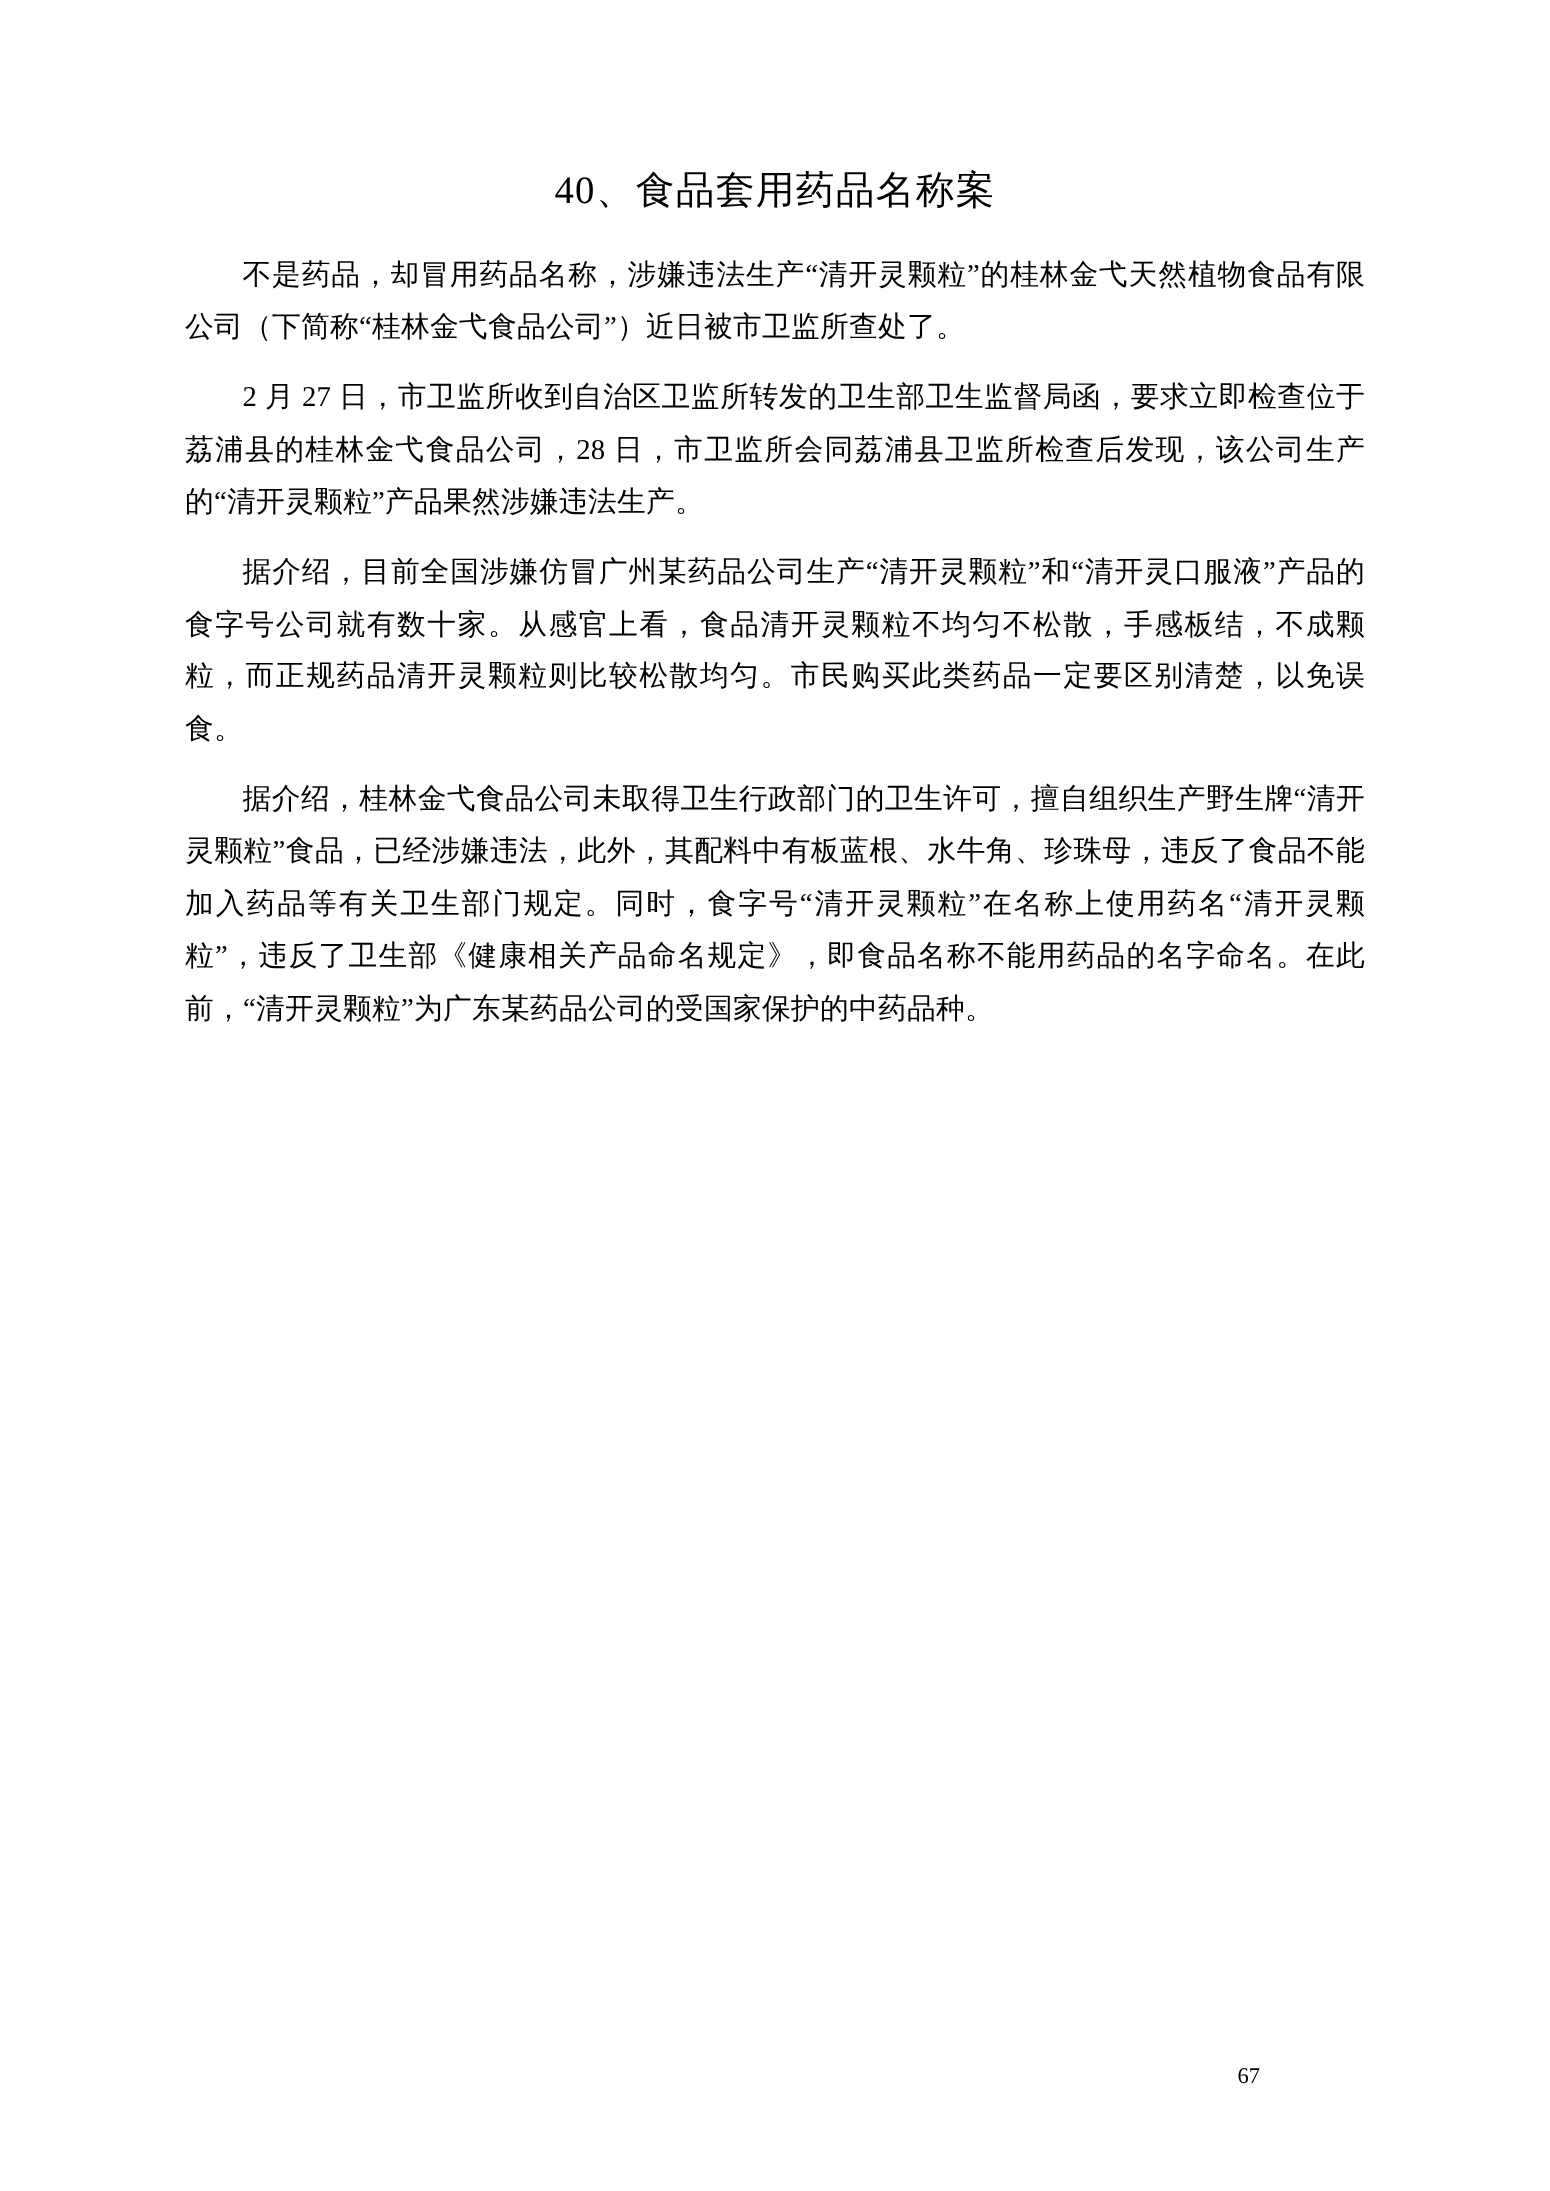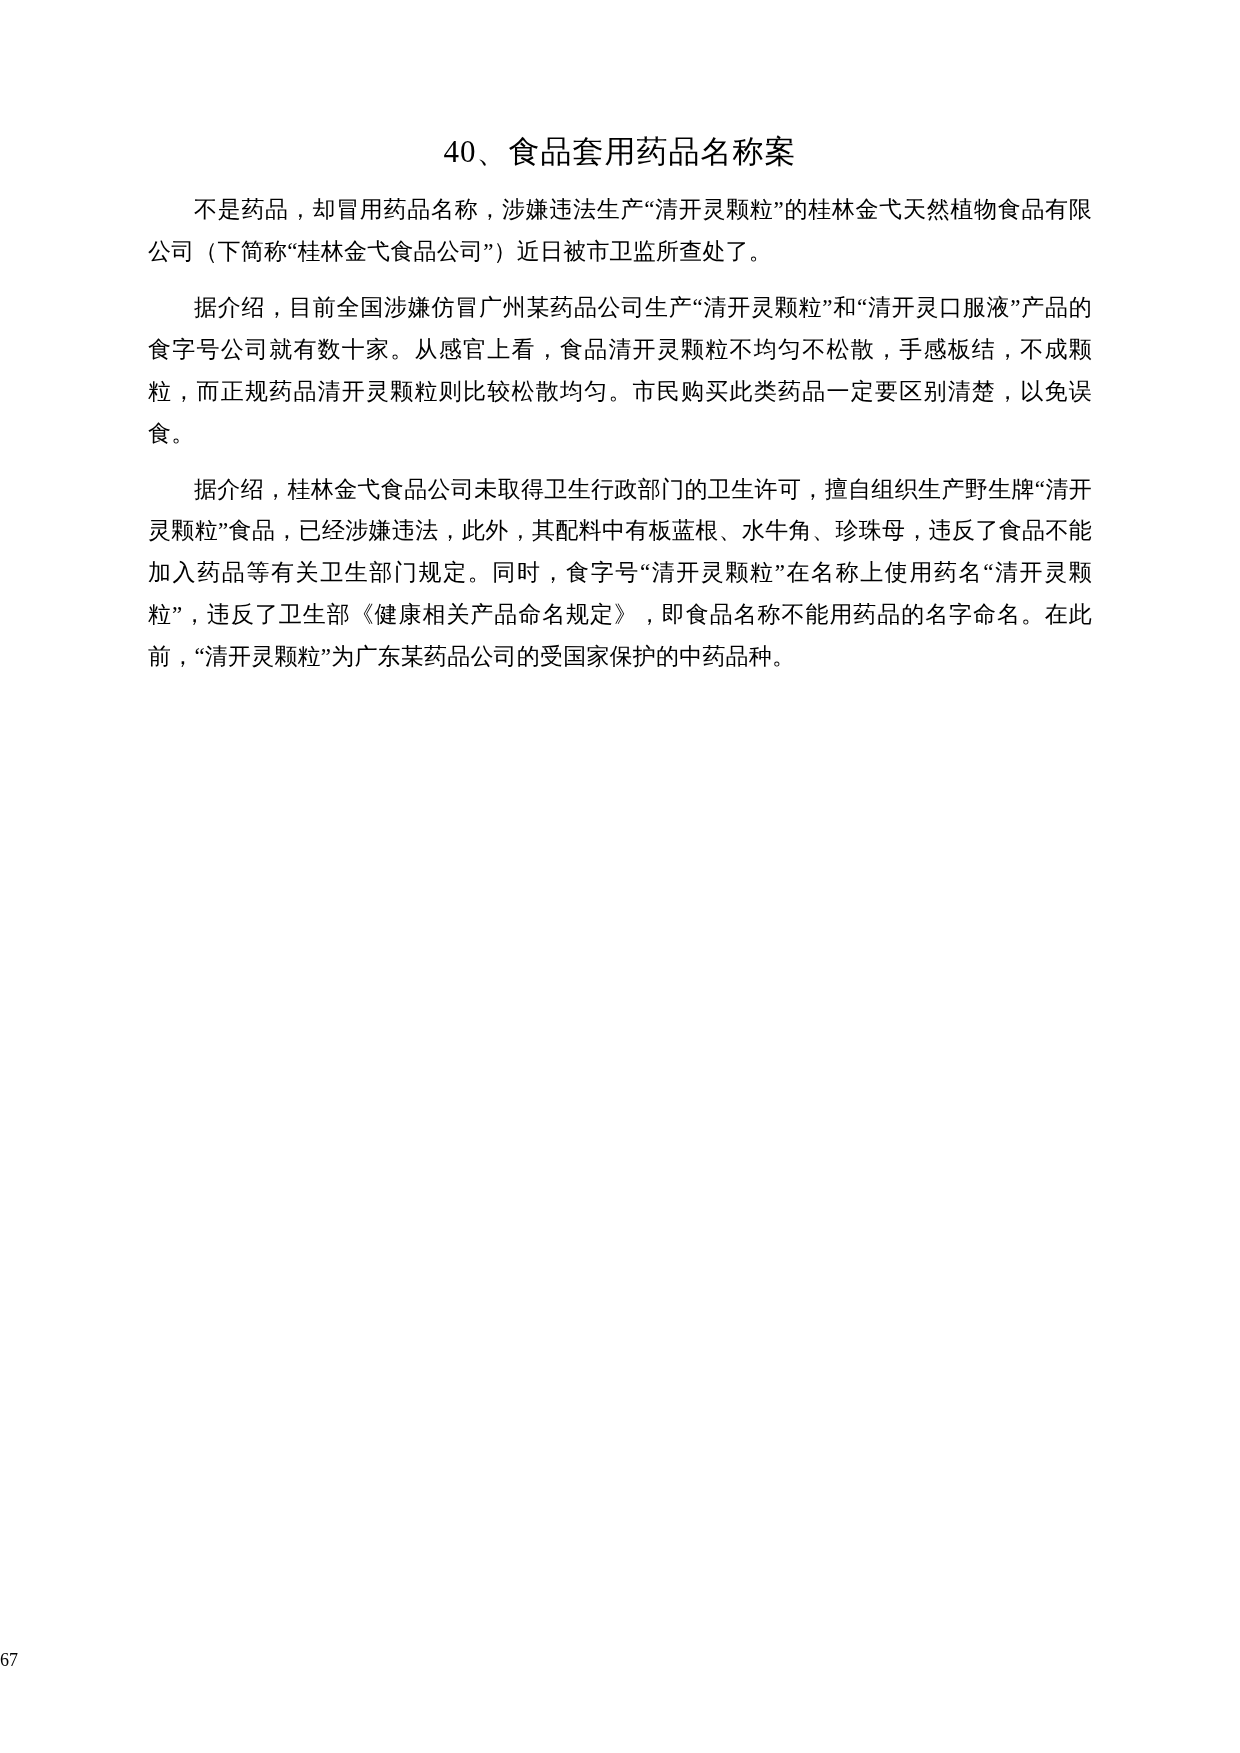--- a/index.html
+++ b/index.html
@@ -19,52 +19,53 @@
     box-sizing: border-box;
     width: 1240px;
     height: 1753px;
     padding: 130px 148px 0 148px;
     position: relative;
   }
   .doc-title {
     font-size: 31px;
     text-align: center;
     letter-spacing: 1px;
-    margin: 0 0 16px 0;
+    margin: 0 0 26px 0;
     font-weight: normal;
     line-height: 1.4;
   }
   .para {
     font-size: 23px;
     line-height: 1.82;
     text-align: justify;
     text-justify: inter-ideograph;
     margin: 0 0 14px 0;
     text-indent: 2em;
     letter-spacing: 0.2px;
   }
   .page-number {
     position: absolute;
     bottom: 82px;
     left: 0;
     width: 1008px;
-    text-align: left;
+    text-align: right;
     font-size: 18px;
     font-family: "Liberation Serif", serif;
   }
 </style>
 </head>
 <body>
 
 <div class="page">
 
   <h1 class="doc-title">40、食品套用药品名称案</h1>
 
   <p class="para">不是药品，却冒用药品名称，涉嫌违法生产“清开灵颗粒”的桂林金弋天然植物食品有限公司（下简称“桂林金弋食品公司”）近日被市卫监所查处了。</p>
 
+  <p class="para">2 月 27 日，市卫监所收到自治区卫监所转发的卫生部卫生监督局函，要求立即检查位于荔浦县的桂林金弋食品公司，28 日，市卫监所会同荔浦县卫监所检查后发现，该公司生产的“清开灵颗粒”产品果然涉嫌违法生产。</p>
 
   <p class="para">据介绍，目前全国涉嫌仿冒广州某药品公司生产“清开灵颗粒”和“清开灵口服液”产品的食字号公司就有数十家。从感官上看，食品清开灵颗粒不均匀不松散，手感板结，不成颗粒，而正规药品清开灵颗粒则比较松散均匀。市民购买此类药品一定要区别清楚，以免误食。</p>
 
   <p class="para">据介绍，桂林金弋食品公司未取得卫生行政部门的卫生许可，擅自组织生产野生牌“清开灵颗粒”食品，已经涉嫌违法，此外，其配料中有板蓝根、水牛角、珍珠母，违反了食品不能加入药品等有关卫生部门规定。同时，食字号“清开灵颗粒”在名称上使用药名“清开灵颗粒”，违反了卫生部《健康相关产品命名规定》，即食品名称不能用药品的名字命名。在此前，“清开灵颗粒”为广东某药品公司的受国家保护的中药品种。</p>
 
 </div>
 
 <div class="page-number">67</div>
 
 </body></html>

